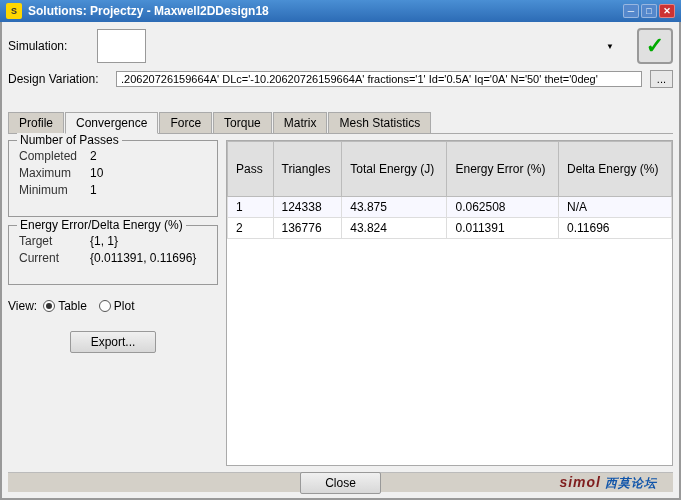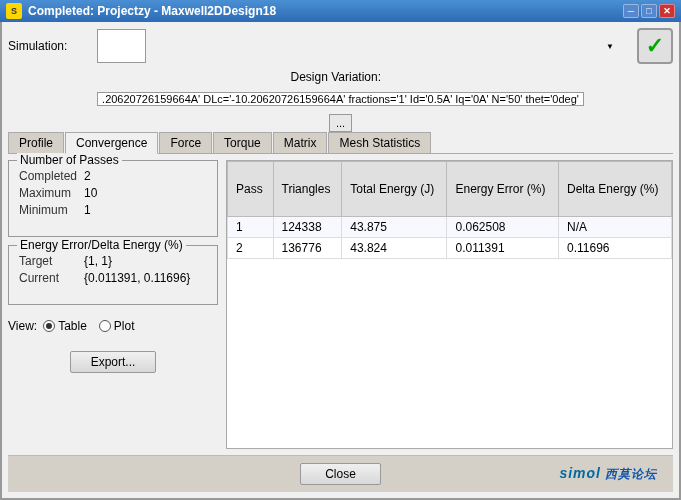--- a/index.html
+++ b/index.html
@@ -121,22 +121,21 @@
       color: #00aa00;
       font-size: 22px;
       font-weight: bold;
     }
 
     
     .design-row {
       display: flex;
       align-items: center;
       gap: 8px;
-      margin-bottom: 0;
-      flex-direction: column;
+      margin-bottom: 24px;
     }
     .design-label {
       font-size: 12px;
       min-width: 100px;
     }
     .design-value {
       flex: 1;
       height: 16px;
       border: 1px solid #999;
       background: white;
@@ -203,20 +202,21 @@
     .groupbox-title {
       position: absolute;
       top: -8px;
       left: 8px;
       background: #f0f0f0;
       padding: 0 3px;
       font-size: 12px;
     }
     .groupbox-row {
       display: flex;
+      gap: 6px;
       margin-bottom: 3px;
       font-size: 12px;
     }
     .groupbox-key {
       min-width: 65px;
       color: #333;
     }
     .groupbox-val {
       color: #000;
     }
@@ -295,21 +295,21 @@
     td {
       border: 1px solid #ddd;
       padding: 3px 8px;
       white-space: nowrap;
     }
     tbody tr:nth-child(1) { background: #f8f8ff; }
     tbody tr:nth-child(2) { background: white; }
 
     
     .bottom-bar {
-      height: 37px;
+      height: 20px;
       background: #d4d0c8;
       display: flex;
       align-items: center;
       justify-content: space-between;
       padding: 0 16px;
       border-top: 1px solid #bbb;
       margin-top: 6px;
     }
     .close-btn {
       padding: 3px 24px;
@@ -340,21 +340,21 @@
     }
   </style>
 </head>
 <body>
 
 <div class="title-bar">
   <div class="title-bar-left">
     <div class="title-icon">
       <span>S</span>
     </div>
-    <span>Completed: Projectzy - Maxwell2DDesign18</span>
+    <span>Solutions: Projectzy - Maxwell2DDesign18</span>
   </div>
   <div class="title-controls">
     <div class="title-btn minimize">─</div>
     <div class="title-btn maximize">□</div>
     <div class="title-btn close">✕</div>
   </div>
 </div>
 
 <div class="window-body">
 
@@ -477,18 +477,18 @@
       </table>
     </div>
 
   </div>
 
   <div class="bottom-bar">
     <div style="flex:1"></div>
     <button class="close-btn">Close</button>
     <div style="flex:1; display:flex; justify-content:flex-end; align-items:center;">
       <span class="brand-text">
-        <span style="color:#0369a1;">simol</span><span class="brand-cn">西莫论坛</span>
+        <span style="color:#7f1d1d;">simol</span><span class="brand-cn">西莫论坛</span>
       </span>
     </div>
   </div>
 
 </div>
 
 </body></html>

